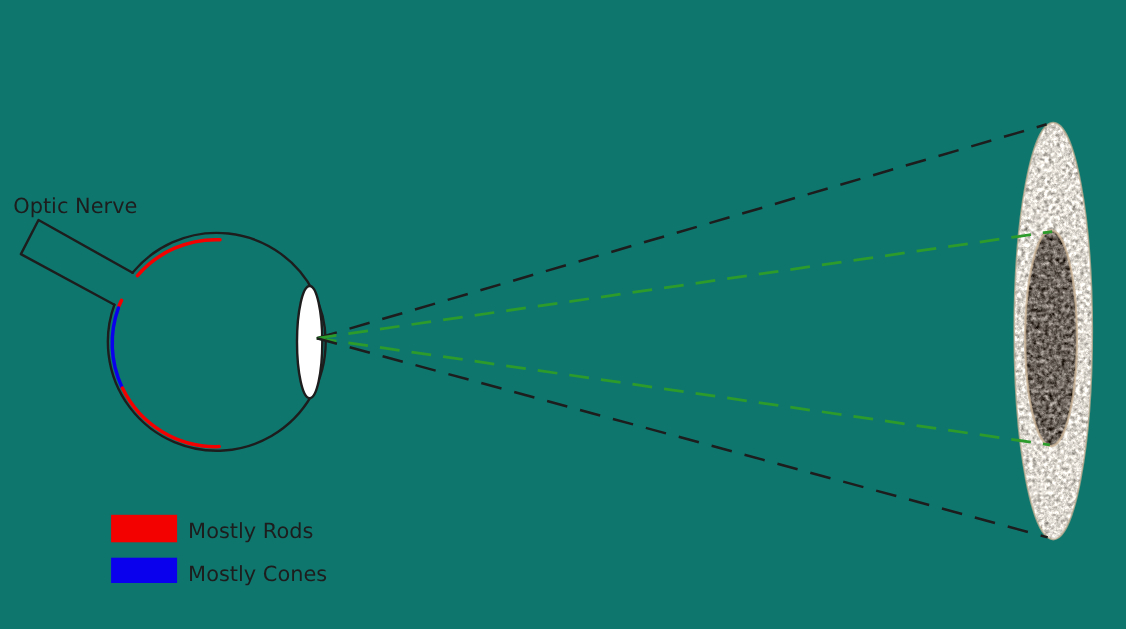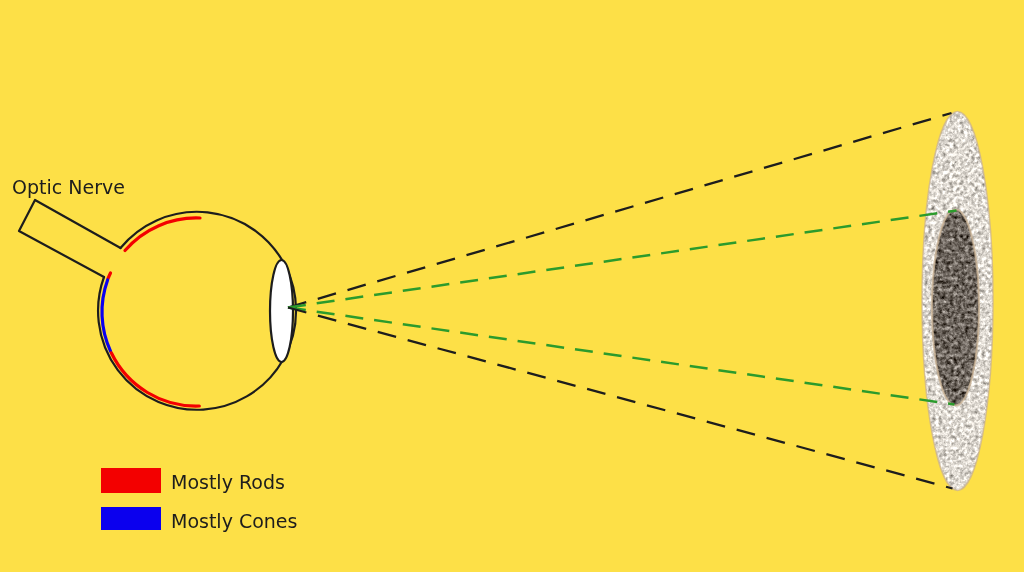--- a/index.html
+++ b/index.html
@@ -1,17 +1,17 @@
 <!DOCTYPE html>
 <html><head>
 <meta charset="utf-8">
 <style>
   html,body{margin:0;padding:0;background:#ffffff;}
   body{width:1024px;height:572px;overflow:hidden;}
-  #stage{position:relative;width:1024px;height:572px;background:#fde047;}
+  #stage{position:relative;width:1024px;height:572px;background:#0f766e;}
   svg{display:block;}
   text{
     font-family:"DejaVu Sans","Liberation Sans",sans-serif;
     font-size:19px;
     fill:#1d1d1d;
   }
   .legend-label{font-size:19px;}
 </style>
 </head>
 <body>

